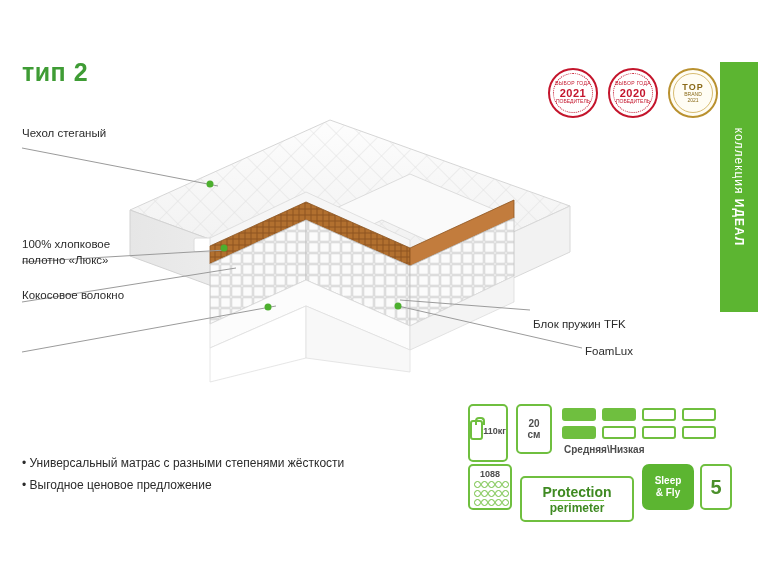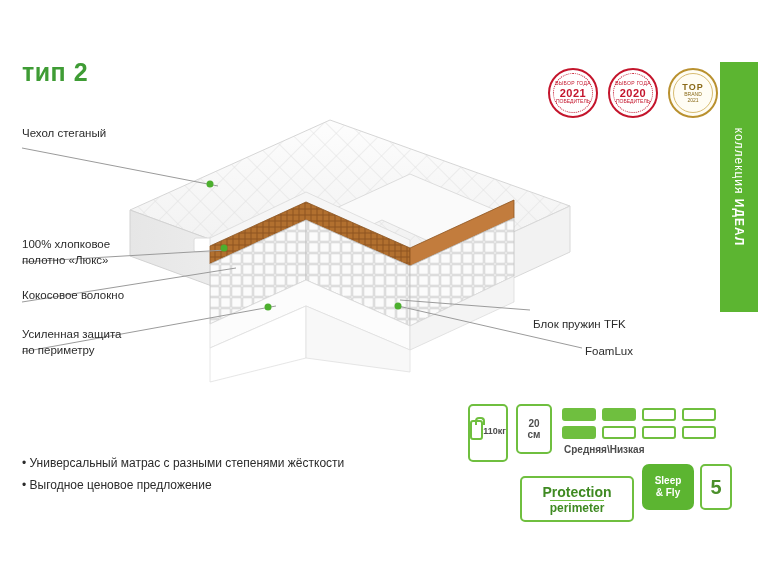--- a/index.html
+++ b/index.html
@@ -398,22 +398,20 @@
     <circle cx="210" cy="184" r="3.5" fill="#4caf2e"></circle>
     <circle cx="224" cy="248" r="3.5" fill="#4caf2e"></circle>
     <circle cx="268" cy="307" r="3.5" fill="#4caf2e"></circle>
     <circle cx="398" cy="306" r="3.5" fill="#4caf2e"></circle>
   </svg>
 
   <div class="callout lbl-cover">Чехол стеганый</div>
   <div class="callout lbl-cotton">100% хлопковое
 полотно «Люкс»</div>
   <div class="callout lbl-coco">Кокосовое волокно</div>
-  <div class="callout lbl-perim">Усиленная защита
-по периметру</div>
   <div class="callout lbl-tfk">Блок пружин TFK</div>
   <div class="callout lbl-foam">FoamLux</div>
 
   <div class="bullets">
     <div>• Универсальный матрас с разными степенями жёсткости</div>
     <div>• Выгодное ценовое предложение</div>
   </div>
 
   <div class="iconpanel">
 
@@ -436,20 +434,40 @@
       </div>
       <div class="firm-row">
         <div class="firm-cell filled"></div>
         <div class="firm-cell"></div>
         <div class="firm-cell"></div>
         <div class="firm-cell"></div>
       </div>
     </div>
     <div class="firm-label">Средняя\Низкая</div>
 
+    <div class="ic-springs">
+      <div>1088</div>
+      <div class="dots">
+        <i></i>
+          <i></i>
+          <i></i>
+          <i></i>
+          <i></i>
+        <i></i>
+          <i></i>
+          <i></i>
+          <i></i>
+          <i></i>
+        <i></i>
+          <i></i>
+          <i></i>
+          <i></i>
+          <i></i>
+      </div>
+    </div>
 
     <div class="ic-protection">
       <div class="p1">Protection</div>
       <div class="p2">perimeter</div>
     </div>
 
     <div class="ic-sleepfly">
       <div>Sleep</div>
       <div>&amp; Fly</div>
     </div>

